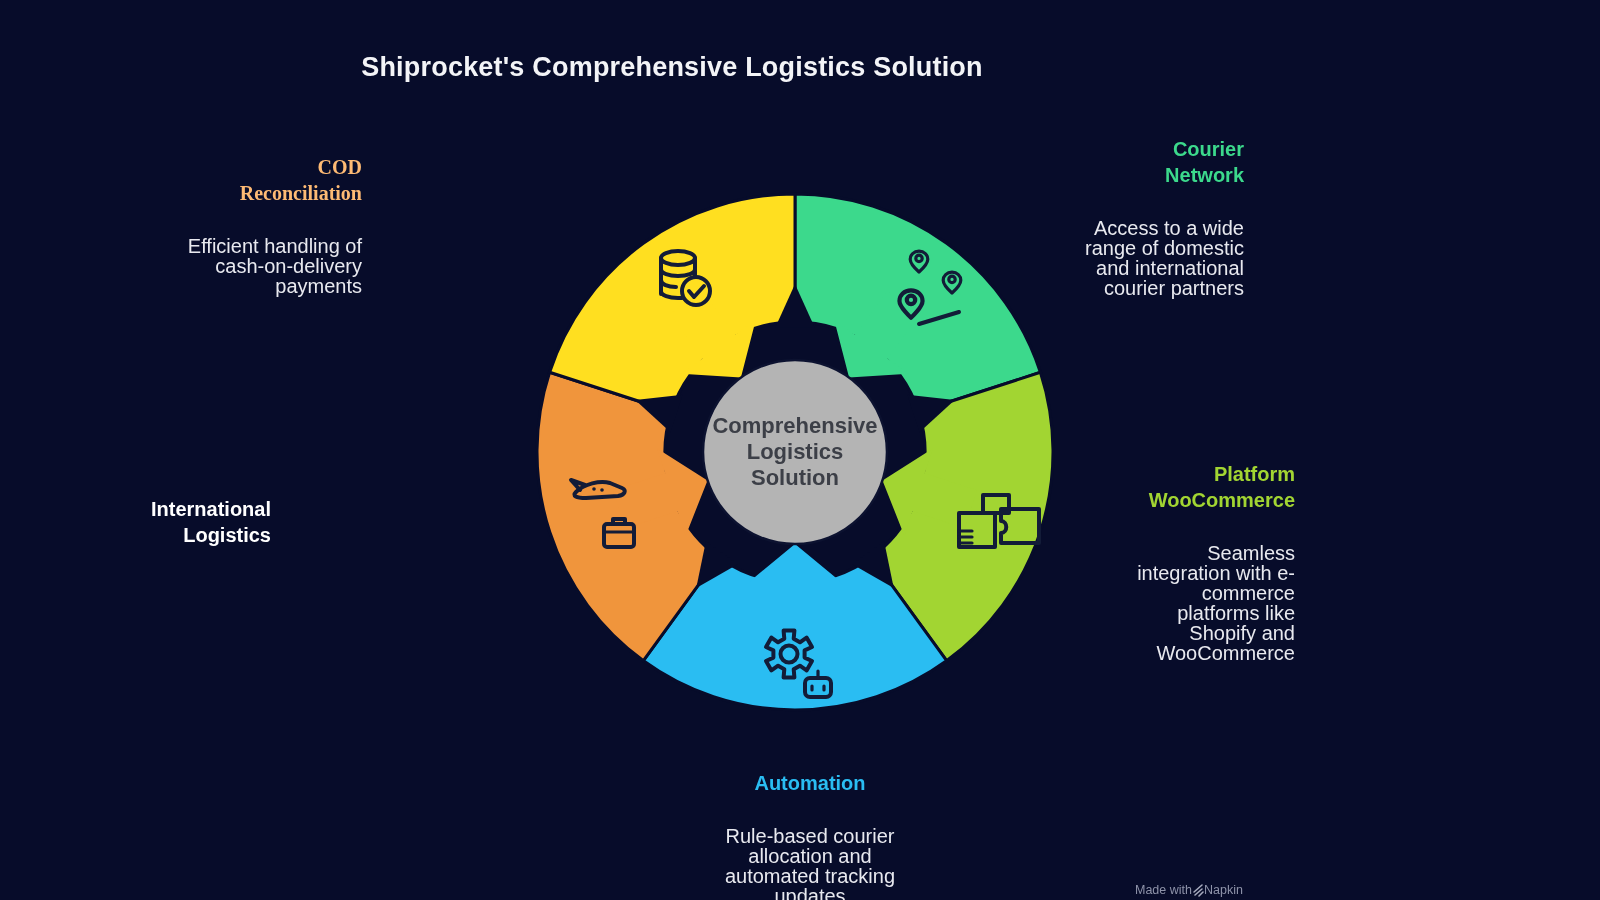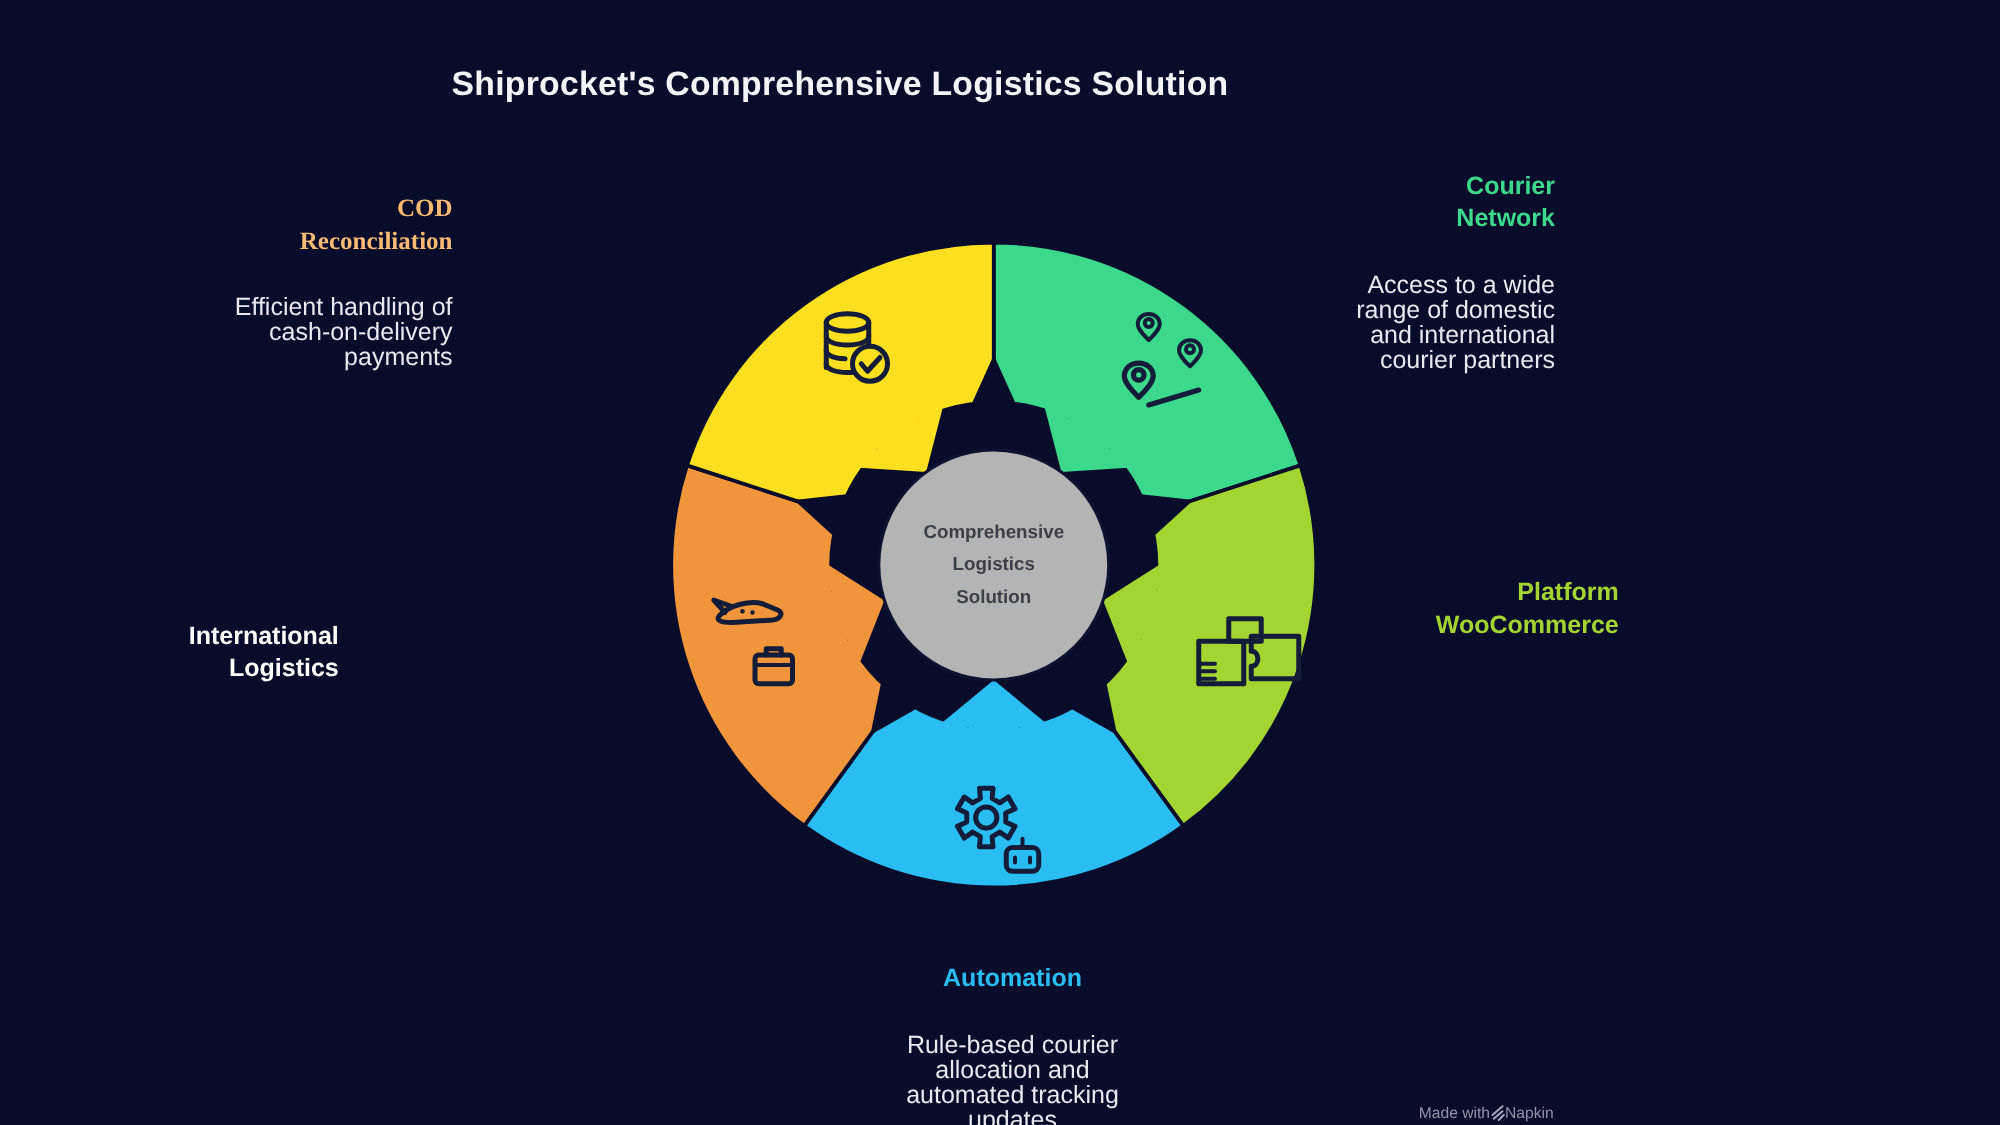--- a/index.html
+++ b/index.html
@@ -14,21 +14,21 @@
   .align-left{text-align:right;}
   .align-center{text-align:center;}
   .wheel{position:absolute;left:525px;top:182px;width:540px;height:540px;}
   .sector{stroke:#070c2a;stroke-width:3;}
   .notch{fill:#070c2a;stroke:none;}
   .hub{stroke:#0c1230;stroke-width:2.5;}
   .icon{fill:none;stroke:#131c38;stroke-width:4;stroke-linecap:round;stroke-linejoin:round;}
   .icon-thin{stroke-width:3.2;}
   .icon-fill{stroke:none;fill:#131c38;}
   .hub-label{position:absolute;left:675px;top:413px;width:240px;text-align:center;
-             font-size:15px;font-weight:bold;line-height:26px;white-space:pre-line;}
+             font-size:22px;font-weight:bold;line-height:26px;white-space:pre-line;}
   .watermark{position:absolute;left:1135px;top:883px;display:flex;align-items:center;gap:0;
              font-size:12.5px;color:#8e93a9;}
 </style>
 </head>
 <body>
 
 <div class="stage">
 
   <div class="title">Shiprocket's Comprehensive Logistics Solution</div>
 
@@ -131,20 +131,26 @@
 Network</h2>
     <p>Access to a wide
 range of domestic
 and international
 courier partners</p>
   </div>
 
   <div class="label-block align-left" style="top:443px;left:1095px;width:200px;">
     <h2 style="color: rgb(162, 213, 50);">Platform
 WooCommerce</h2>
+    <p>Seamless
+integration with e-
+commerce
+platforms like
+Shopify and
+WooCommerce</p>
   </div>
 
   <div class="label-block align-center" style="top:752px;left:660px;width:300px;">
     <h2 style="color: rgb(42, 189, 242);">Automation</h2>
     <p>Rule-based courier
 allocation and
 automated tracking
 updates</p>
   </div>
 

